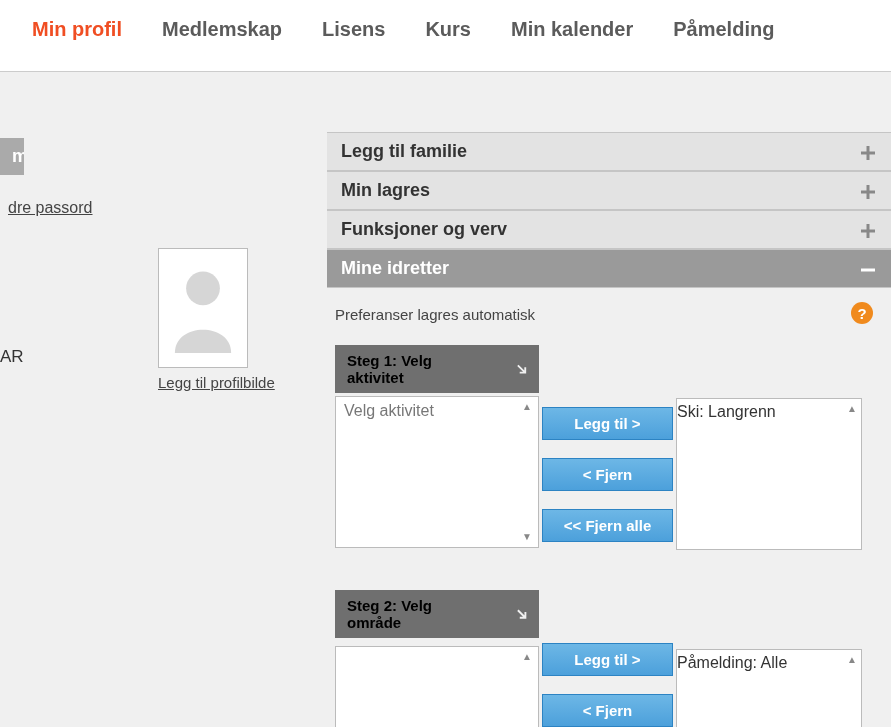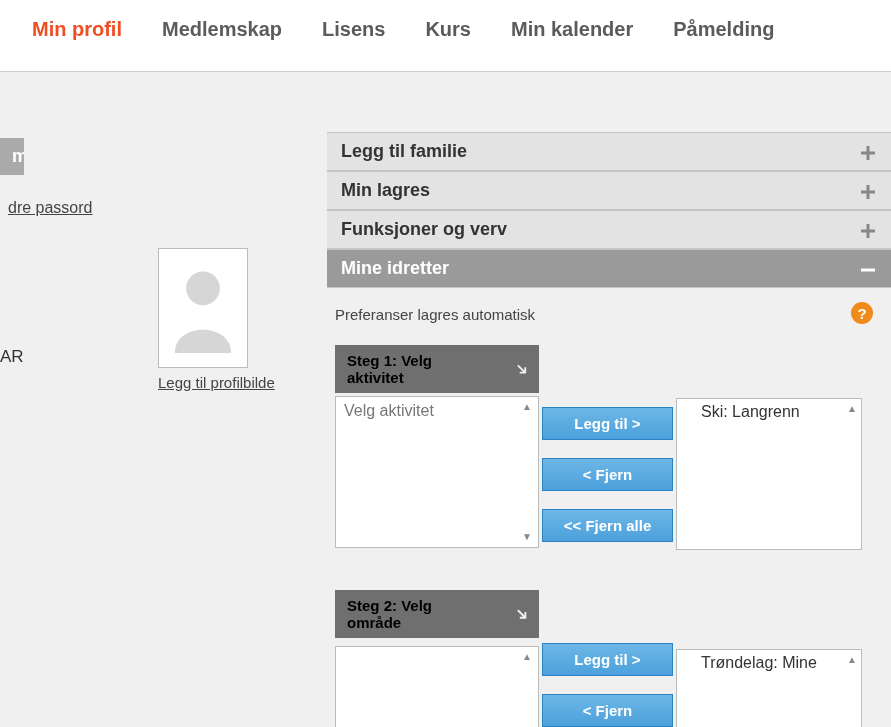--- a/index.html
+++ b/index.html
@@ -44,21 +44,21 @@
     .selectbox .placeholder { padding: 5px 8px; }
     .selectbox .arrow { position: absolute; right: 4px; width: 12px; height: 12px; font-size: 10px; color: #888; }
     .selectbox .arrow.up { top: 4px; }
     .selectbox .arrow.down { bottom: 4px; }
 
     .btn-col { width: 131px; margin: 5px 3px 0 3px; display: flex; flex-direction: column; gap: 18px; }
     .blue-btn { background: linear-gradient(#6db7e6, #4ca0db); border: 1px solid #2c83c3; color: #fff; font-size: 15px; font-weight: bold; padding: 7px 4px; text-align: center; cursor: pointer; }
 
     .resultbox { width: 186px; height: 152px; background: #fff; border: 1px solid #bbb; position: relative; font-size: 16px; color: #333; margin-top: 5px; }
     .resultbox.small { height: 124px; }
-    .resultbox .item { padding: 4px 24px; }
+    .resultbox .item { padding: 4px 0; }
   </style>
 </head>
 <body>
 
 <div class="nav">
   <div class="nav-item active">Min profil</div>
   <div class="nav-item">Medlemskap</div>
   <div class="nav-item">Lisens</div>
   <div class="nav-item">Kurs</div>
   <div class="nav-item">Min kalender</div>
@@ -150,21 +150,21 @@
         <div class="picker-row">
           <div class="selectbox small">
             <div class="arrow up">▲</div>
           </div>
           <div class="btn-col">
             <div class="blue-btn">Legg til &gt;</div>
             <div class="blue-btn">&lt; Fjern</div>
             <div class="blue-btn">&lt;&lt; Fjern alle</div>
           </div>
           <div class="resultbox small">
-            <div class="item">Trøndelag: Mine</div>
+            <div class="item">Påmelding: Alle</div>
             <div class="arrow up" style="position:absolute;right:4px;top:4px;font-size:10px;color:#888;">▲</div>
           </div>
         </div>
       </div>
 
     </div>
   </div>
 </div>
 
 </body></html>

